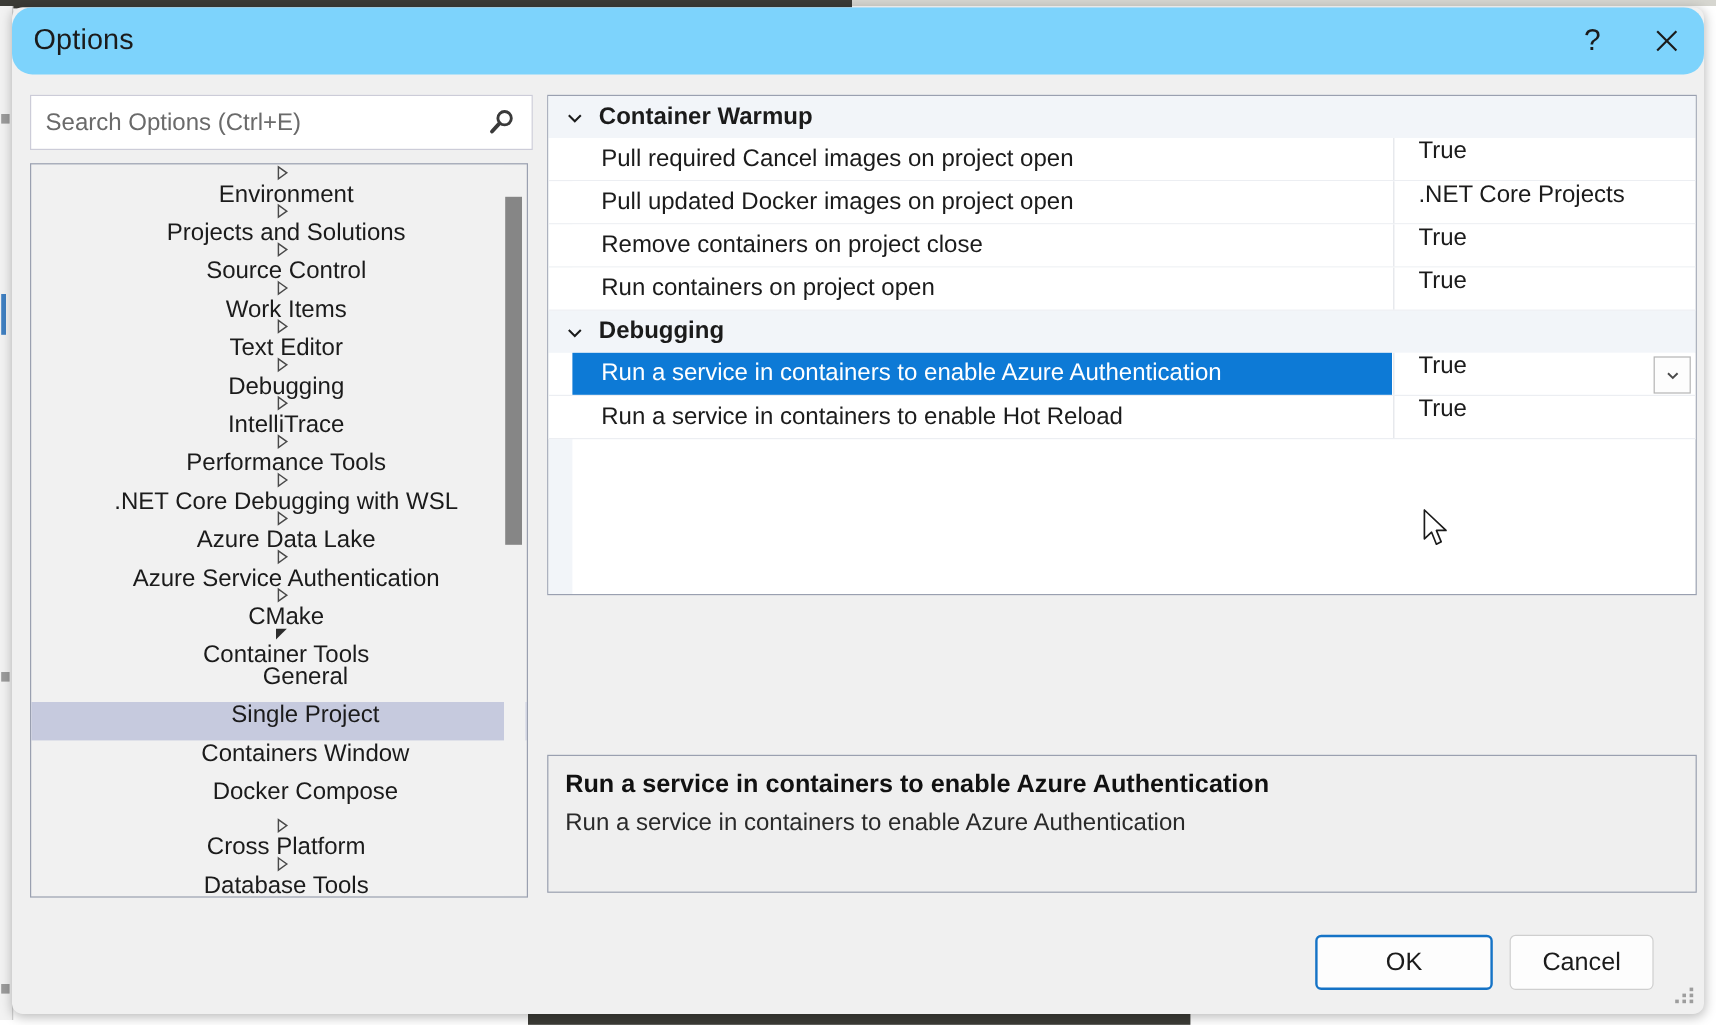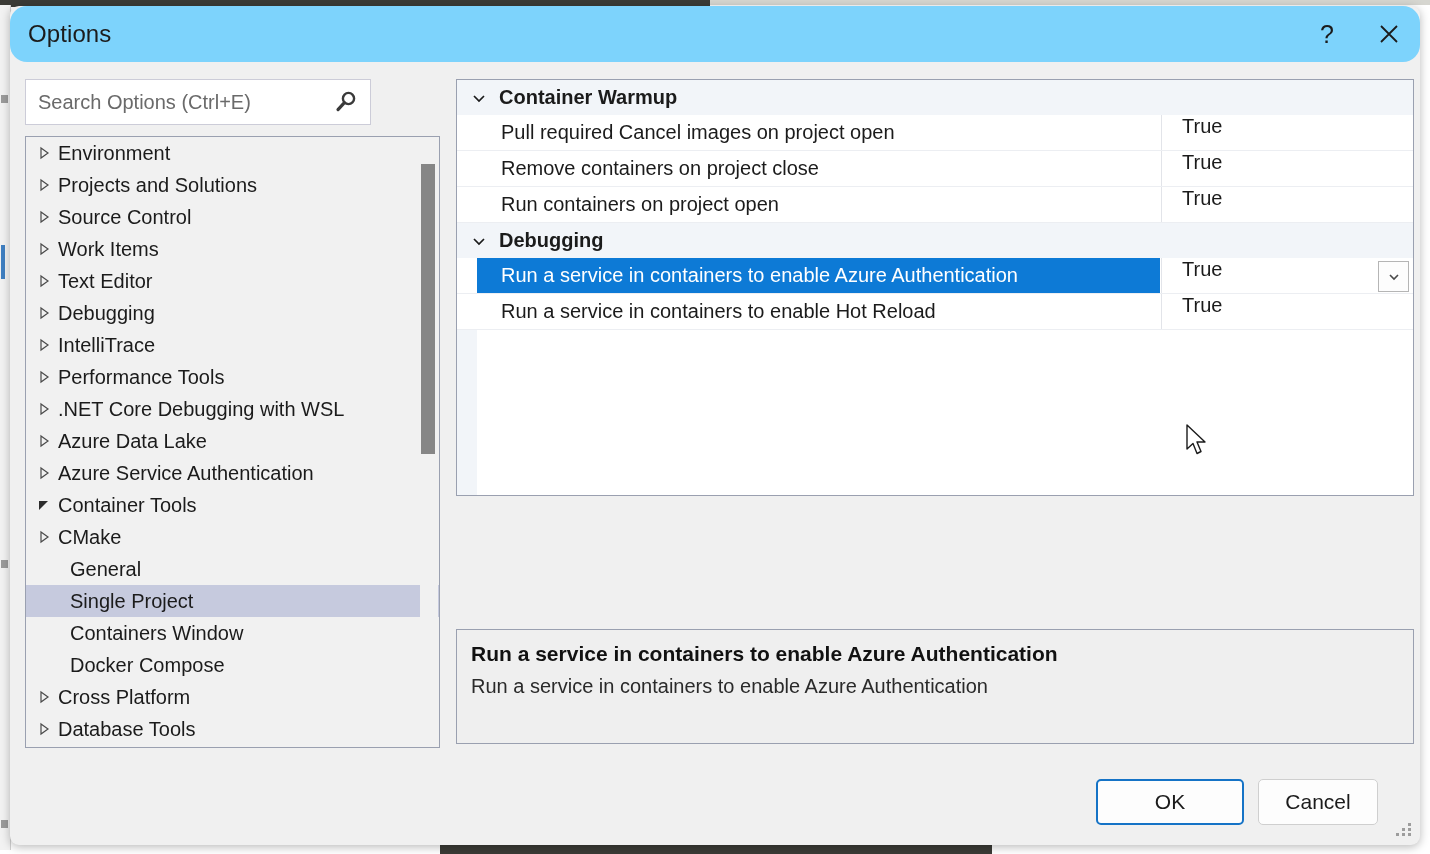--- a/index.html
+++ b/index.html
@@ -66,21 +66,21 @@
     width: 62px; height: 56px;
     display: flex; align-items: center; justify-content: center;
     color: #1b1b1b;
   }
   .title-btn.help { font-size: 25px; }
   .title-btn.close svg { display: block; }
 
   
   #search-box {
     position: absolute; left: 15px; top: 73px;
-    width: 346px; height: 46px;
+    width: 419px; height: 46px;
     background: #ffffff;
     border: 1px solid #ccccd8;
     box-sizing: border-box;
     display: flex; align-items: center; gap: 24px;
   }
   #search-input {
     border: 0; outline: 0; background: transparent;
     font-family: "Liberation Sans", sans-serif;
     font-size: 20px; color: #5e5e5e;
     margin-left: 10px; width: 340px;
@@ -101,20 +101,21 @@
     overflow: hidden;
   }
   .tree-item {
     position: relative;
     height: 32px;
     display: flex; align-items: center;
     font-size: 20px;
     color: #1b1b1b;
     padding-left: 11px;
     white-space: nowrap;
+    flex-direction: column;
   }
   .tree-item.selected { background: #c6cade; }
   .expander {
     width: 20px; min-width: 20px;
     display: flex; align-items: center; justify-content: flex-start;
     color: #2c2c2c;
   }
   .tree-label { margin-left: 1px; }
   .tree-item.child { padding-left: 44px; }
   .tree-item.child .tree-label { margin-left: 0; }
@@ -366,32 +367,32 @@
           <span class="expander">
             <svg width="14" height="14" viewBox="0 0 14 14">
               <path d="M4 2 L11 7 L4 12 Z" fill="none" stroke="#4a4a4a" stroke-width="1.2"></path>
             </svg>
           </span>
           <span class="tree-label">Azure Service Authentication</span>
         </div>
         <div class="tree-item">
           <span class="expander">
             <svg width="14" height="14" viewBox="0 0 14 14">
+              <path d="M4 2 L11 7 L4 12 Z" fill="none" stroke="#4a4a4a" stroke-width="1.2"></path>
+            </svg>
+          </span>
+          <span class="tree-label">CMake</span>
+        </div>
+        <div class="tree-item">
+          <span class="expander">
+            <svg width="14" height="14" viewBox="0 0 14 14">
               <path d="M2 3 L11 3 L2 12 Z" fill="#2c2c2c"></path>
             </svg>
           </span>
           <span class="tree-label">Container Tools</span>
-        </div>
-        <div class="tree-item">
-          <span class="expander">
-            <svg width="14" height="14" viewBox="0 0 14 14">
-              <path d="M4 2 L11 7 L4 12 Z" fill="none" stroke="#4a4a4a" stroke-width="1.2"></path>
-            </svg>
-          </span>
-          <span class="tree-label">CMake</span>
         </div>
         <div class="tree-item child">
           <span class="tree-label">General</span>
         </div>
         <div class="tree-item child selected">
           <span class="tree-label">Single Project</span>
         </div>
         <div class="tree-item child">
           <span class="tree-label">Containers Window</span>
         </div>
@@ -428,20 +429,26 @@
             <svg width="16" height="16" viewBox="0 0 16 16">
               <path d="M3 6 L8 11 L13 6" fill="none" stroke="#1b1b1b" stroke-width="1.7"></path>
             </svg>
           </span>
           <span class="cat-label">Container Warmup</span>
         </div>
         <div class="grid-row prop">
           <div class="prop-name">Pull required Cancel images on project open</div>
           <div class="prop-value">
             <span>True</span>
+          </div>
+        </div>
+        <div class="grid-row prop">
+          <div class="prop-name">Pull updated Docker images on project open</div>
+          <div class="prop-value">
+            <span>.NET Core Projects</span>
           </div>
         </div>
         <div class="grid-row prop">
           <div class="prop-name">Remove containers on project close</div>
           <div class="prop-value">
             <span>True</span>
           </div>
         </div>
         <div class="grid-row prop">
           <div class="prop-name">Run containers on project open</div>

